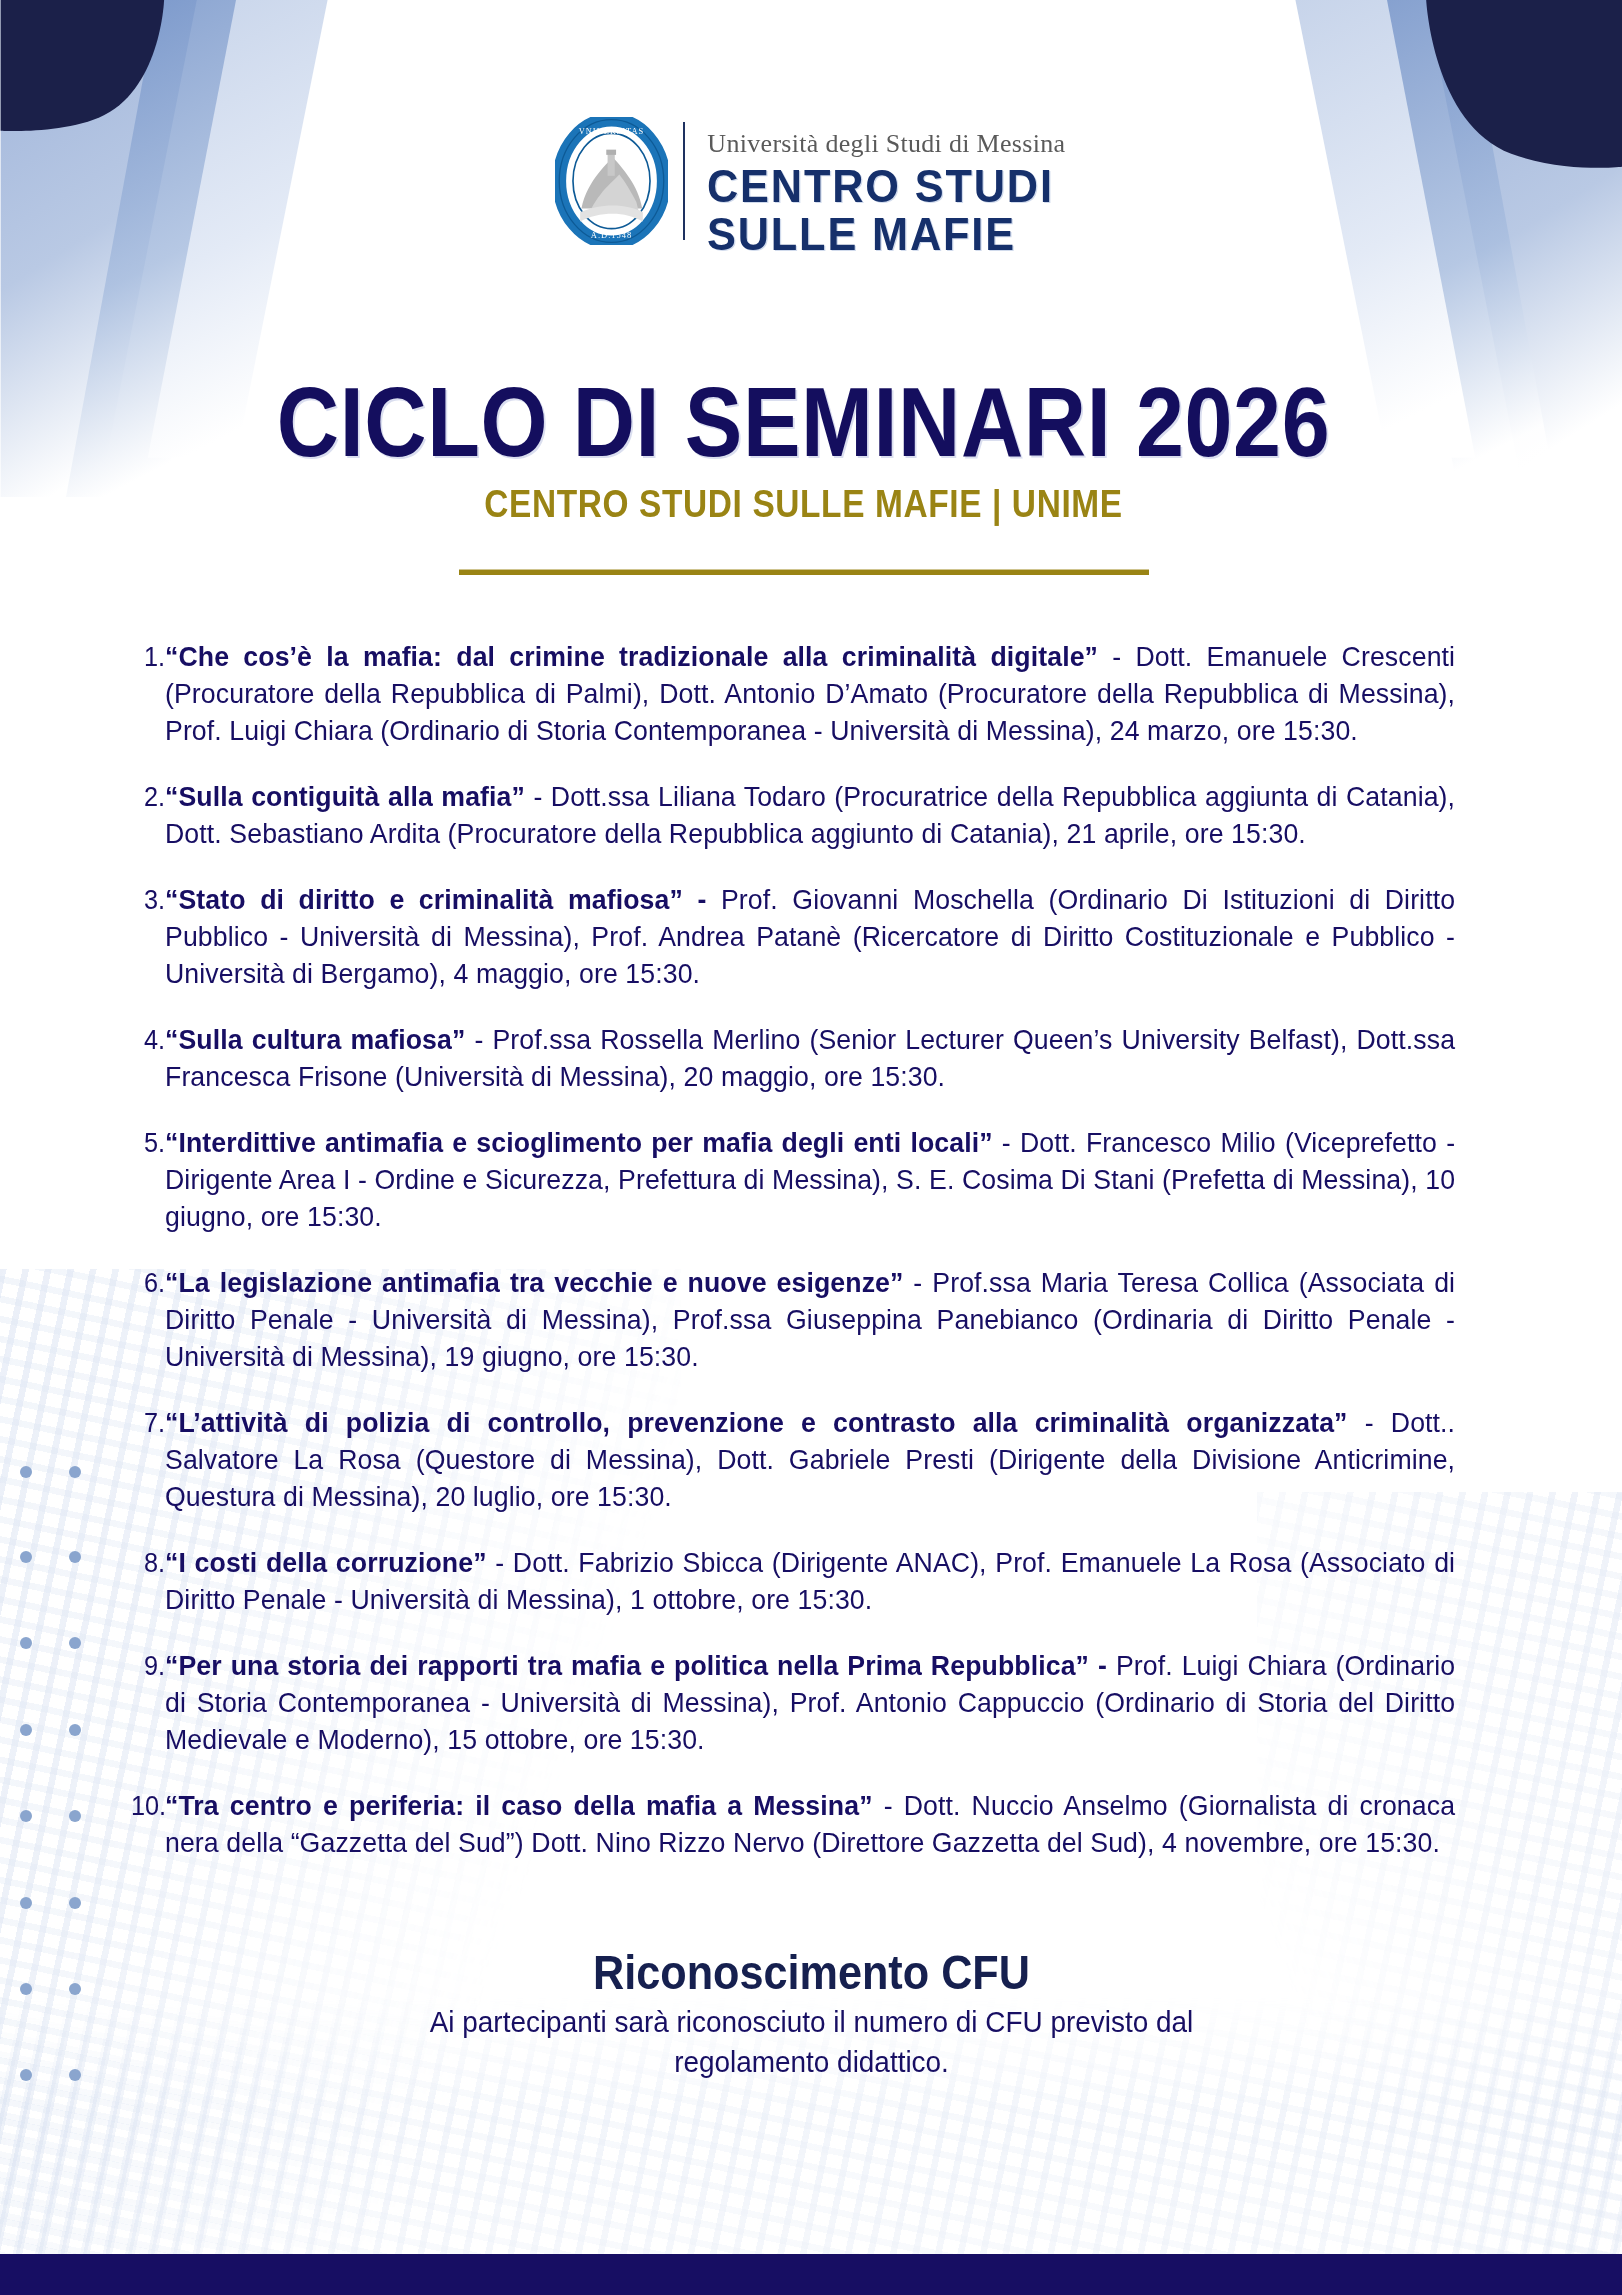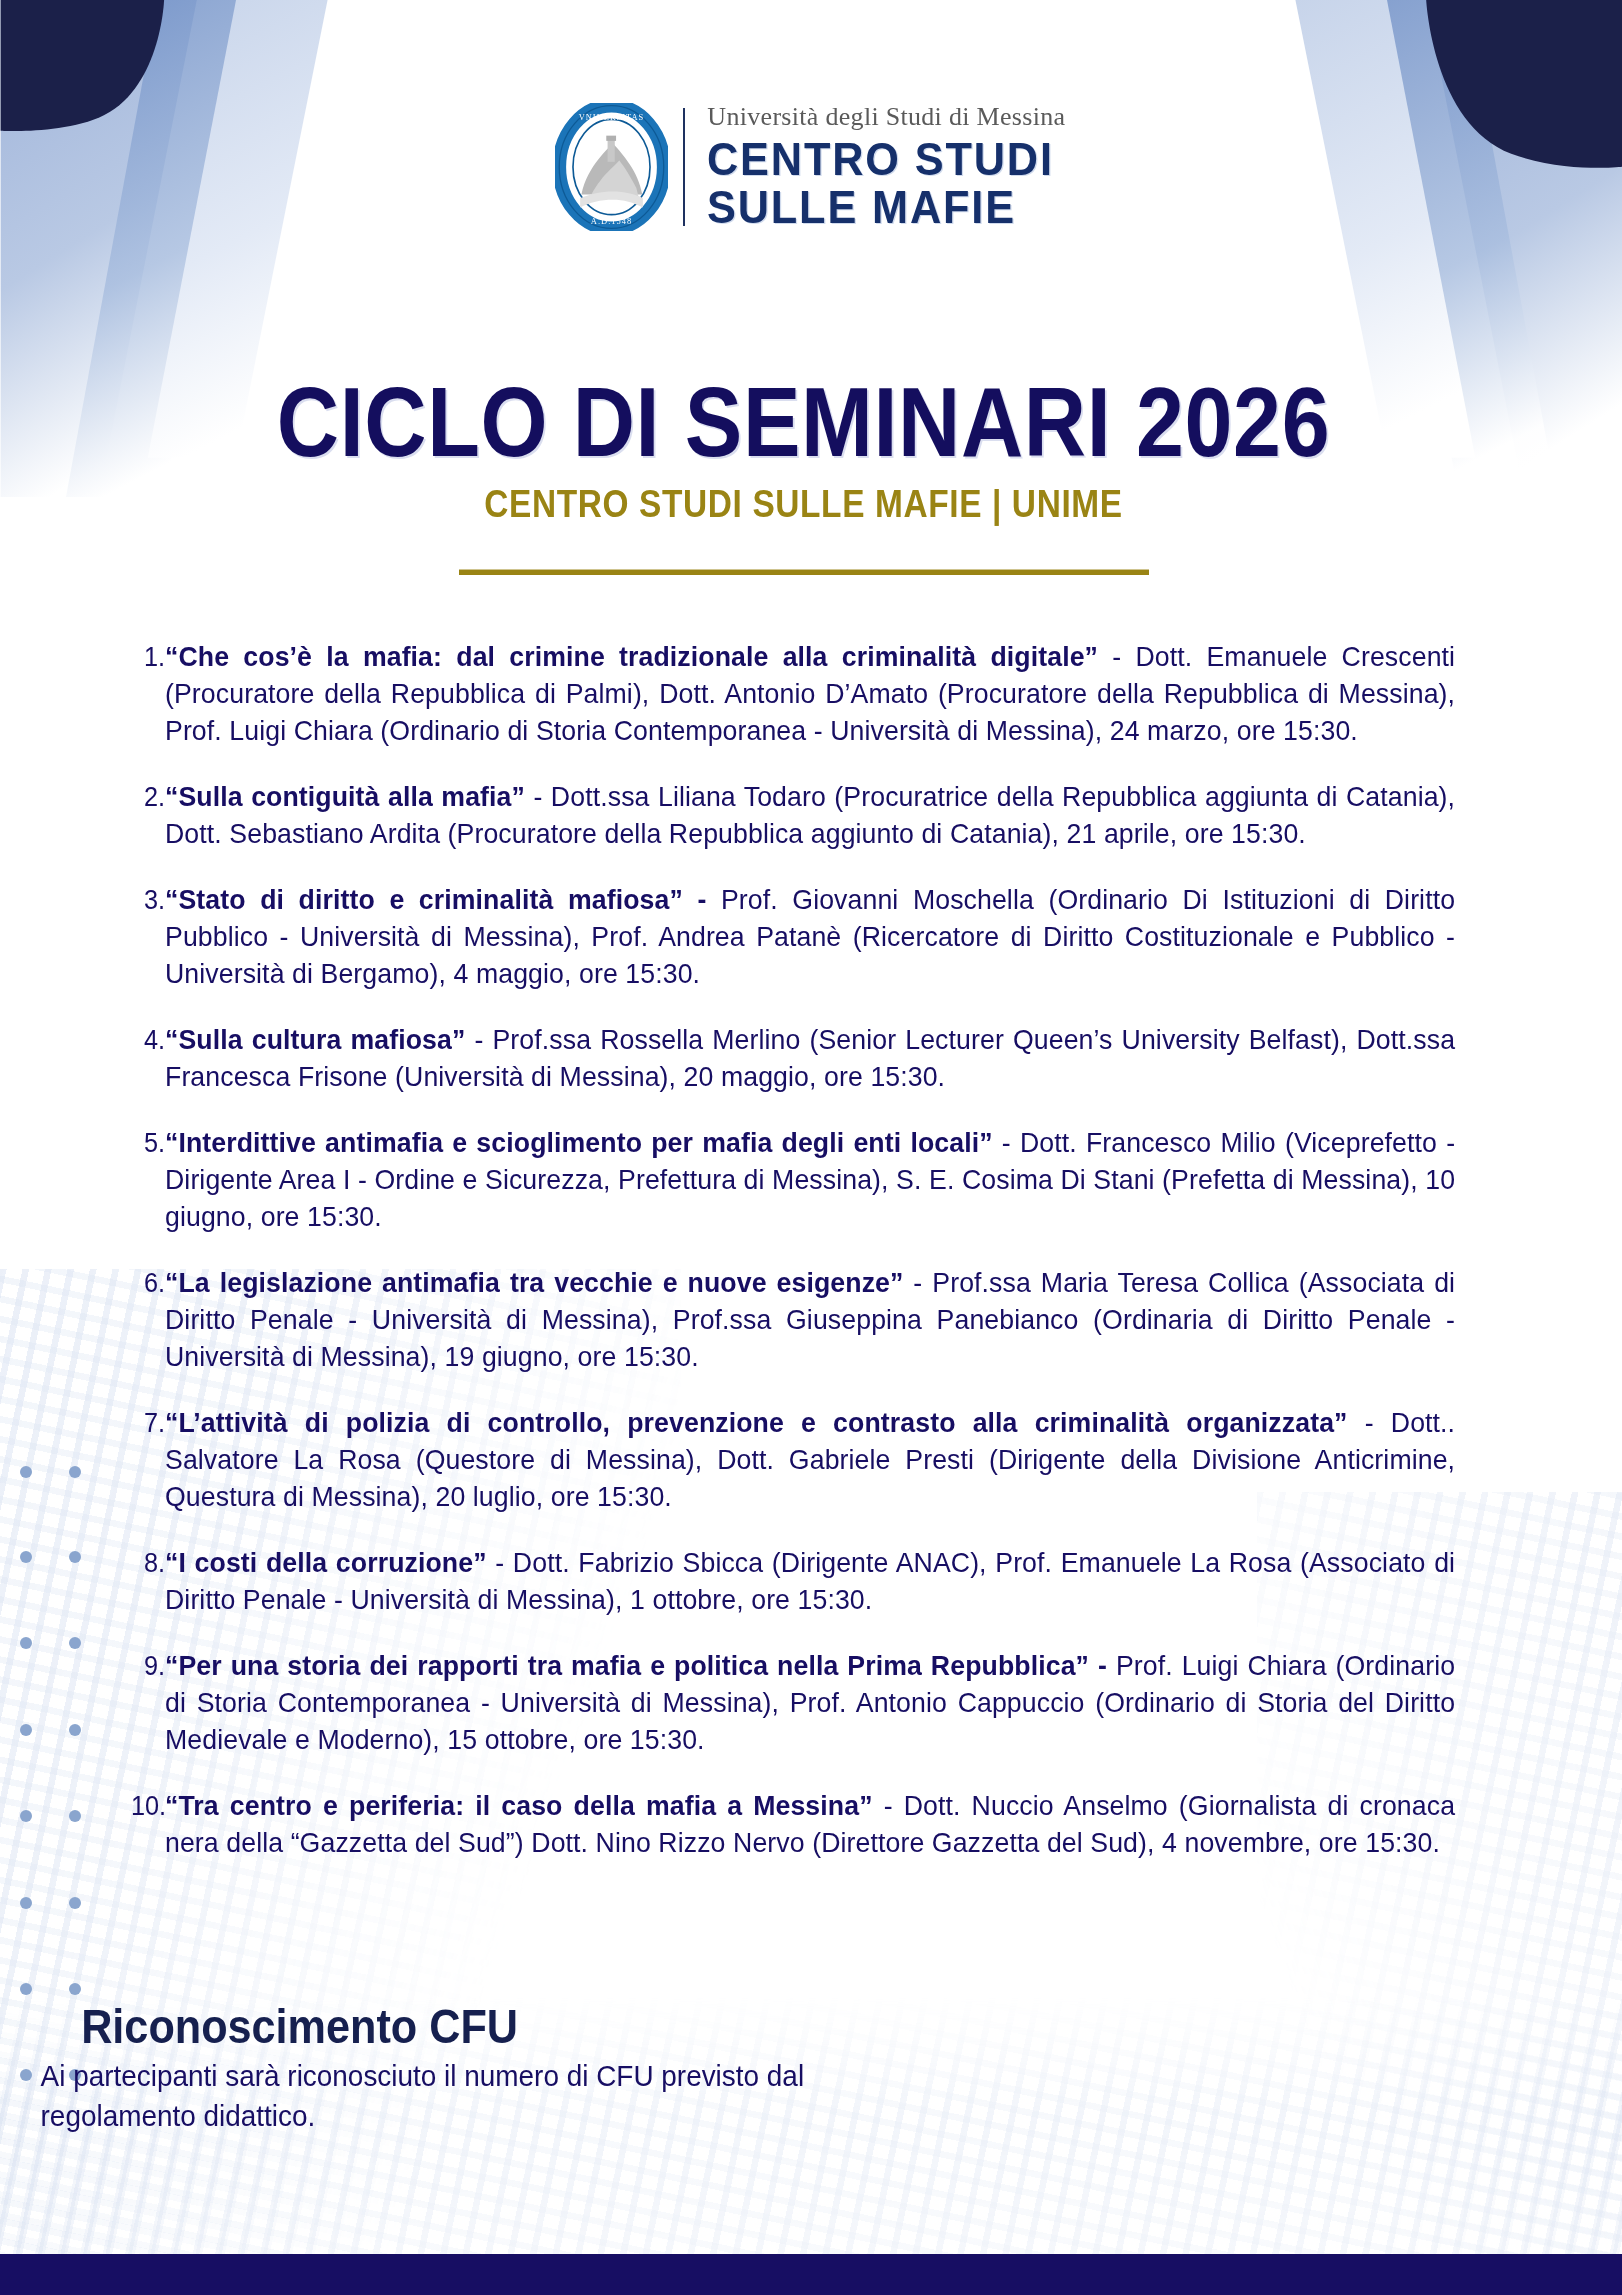--- a/index.html
+++ b/index.html
@@ -36,21 +36,21 @@
   
   .logo-row {
     position:absolute; left:8px; right:0; top:102px;
     display:flex; justify-content:center; align-items:center; gap:0;
     z-index:3;
   }
   .crest { width:113px; height:128px; flex:none; }
   .logo-divider {
     width:2px; height:118px; background:#1e3160; margin:0 22px 0 15.7px;
   }
-  .logo-text { display:flex; flex-direction:column; }
+  .logo-text { display:flex; flex-direction:column;margin-top:27px; }
   .logo-uni {
     font-family:"Liberation Serif", serif;
     font-size:26px; color:#5a5a5a; letter-spacing:0.3px;
     margin-bottom:2.6px; white-space:nowrap;
   }
   .logo-main {
     font-family:"Liberation Sans Narrow","Liberation Sans",sans-serif;
     font-weight:bold; font-size:46px; line-height:1.06;
     color:#16306b; letter-spacing:2px;
     transform:scaleX(.94); transform-origin:left center;
@@ -113,22 +113,22 @@
     text-align:justify;
     font-family:"Liberation Sans Narrow","Liberation Sans",sans-serif;
     letter-spacing:0.1px;
     transform:scaleX(.97);
     transform-origin:left top;
   }
   .body .hl { font-weight:bold; }
 
   
   .footer {
-    position:absolute; left:0; right:0; top:1999px;
-    z-index:3; color:#170e63;
+    position:absolute; left:0; right:0; top:1945px;
+    text-align:center; z-index:3; color:#170e63;
   }
   .footer-title {
     font-family:"Liberation Sans Narrow","Liberation Sans",sans-serif;
     font-weight:bold; font-size:48px; color:#16204f;
     letter-spacing:0; transform:scaleX(.9);
   }
   .footer-text {
     margin-top:3.9px;
     font-family:"Liberation Sans Narrow","Liberation Sans",sans-serif;
     font-size:29.4px; line-height:1.22; color:#170e63;

